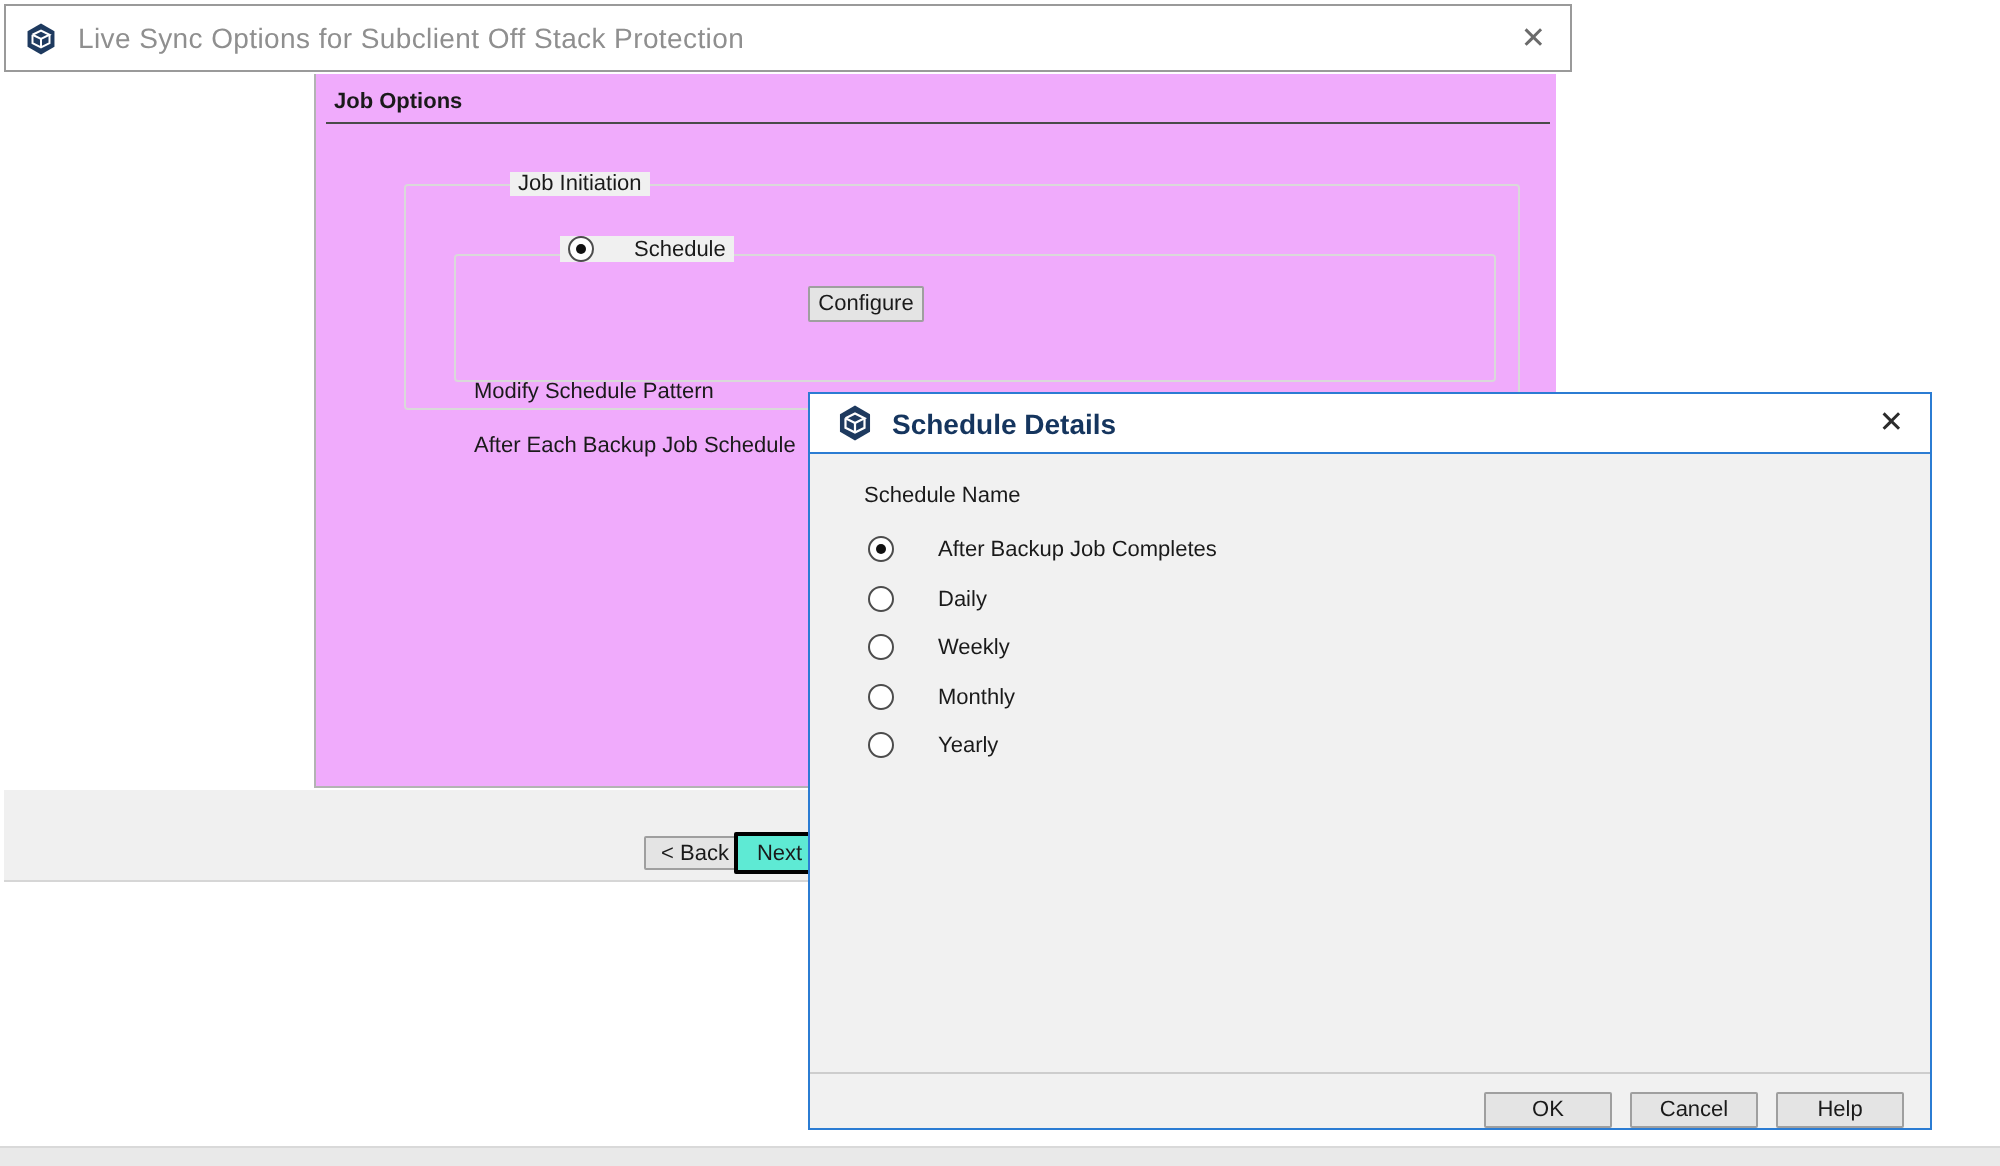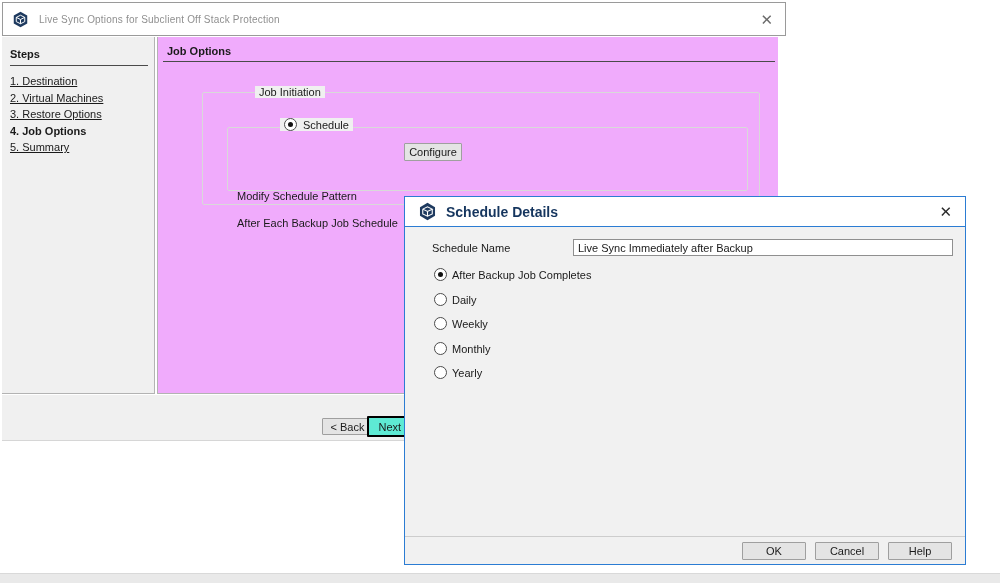--- a/index.html
+++ b/index.html
@@ -3,21 +3,21 @@
 <meta charset="utf-8">
 <style>
   * { margin:0; padding:0; box-sizing:border-box; }
   html,body { width:1000px; height:583px; background:#ffffff; font-family:"Liberation Sans", sans-serif; }
   .canvas { position:relative; width:1000px; height:583px; overflow:hidden; background:#ffffff; }
 
   
   .wizard { position:absolute; left:0; top:0; width:788px; height:441px; background:#ffffff; }
   .wizard-titlebar { position:absolute; left:2px; top:2px; width:784px; height:34px;
     background:#ffffff; border:1px solid #9a9a9a; display:flex; align-items:center; padding:0 12px 0 9px; }
-  .wizard-title { margin-left:10px; font-size:10px; color:#8f8f8f; letter-spacing:0.2px; }
+  .wizard-title { margin-left:10px; font-size:14px; color:#8f8f8f; letter-spacing:0.2px; }
   .close-x { margin-left:auto; font-size:15px; color:#6b6b6b; cursor:pointer; line-height:1; }
 
   .steps-panel { position:absolute; left:2px; top:37px; width:153px; height:357px;
     background:#f0f0f0; border-right:1px solid #b3b3b3; border-bottom:1px solid #b3b3b3; }
   .steps-header { padding:11px 8px 0 8px; font-size:11px; font-weight:bold; color:#1a1a1a; }
   .steps-rule { margin:5px 6px 0 8px; border-bottom:1px solid #4a4a4a; }
   .steps-list { padding:9px 8px 0 8px; }
   .step-item { font-size:11px; color:#1a1a1a; margin-bottom:4.5px; cursor:pointer; }
   .step-item.link { text-decoration:underline; }
   .step-item.current { font-weight:bold; text-decoration:none; cursor:default; }
@@ -25,21 +25,21 @@
   .content-panel { position:absolute; left:157px; top:37px; width:621px; height:357px;
     background:#f0abfc; border-left:1px solid #b3b3b3; border-bottom:1px solid #b3b3b3; }
   .content-header { padding:8px 8px 0 9px; font-size:11px; font-weight:bold; color:#1a1a1a; }
   .content-rule { margin:4px 3px 0 5px; border-bottom:1px solid #4a4a4a; }
 
   .groupbox { position:absolute; border:1px solid #d9d9d9; border-radius:2px; }
   .groupbox-outer { left:44px; top:55px; width:558px; height:113px; }
   .groupbox-inner { left:24px; top:34px; width:521px; height:64px; }
   .groupbox-legend { position:absolute; top:-7px; left:8px; background:#f0f0f0; padding:0 4px;
     font-size:11px; color:#1a1a1a;margin-left:44px; }
-  .legend-radio { top:-10px; display:flex; align-items:center; gap:6px; }
+  .legend-radio { top:-10px; display:flex; align-items:center; gap:20px; }
 
   .radio { display:inline-block; width:13px; height:13px; border:1px solid #4c4c4c;
     border-radius:50%; background:#ffffff; position:relative; flex:0 0 auto; cursor:pointer; }
   .radio.selected::after { content:""; position:absolute; left:3px; top:3px; width:5px; height:5px;
     border-radius:50%; background:#111111; }
 
   .gb-label { position:absolute; font-size:11px; color:#1a1a1a;margin-top:41px; }
 
   .btn { display:inline-flex; align-items:center; justify-content:center;
     background:#e4e4e4; border:1px solid #9f9f9f; font-size:11px; color:#1a1a1a;
@@ -58,26 +58,26 @@
   .dialog-titlebar { position:absolute; left:0; top:0; right:0; height:30px; background:#ffffff;
     border-bottom:1px solid #2b7cd3; display:flex; align-items:center; padding:0 13px; }
   .dialog-title { margin-left:9px; font-size:14px; font-weight:bold; color:#15355e; }
   .dialog-close { margin-left:auto; font-size:15px; color:#2b2b2b; cursor:pointer; line-height:1; }
 
   .dialog-body { position:absolute; left:0; top:31px; right:0; bottom:28px; }
   .field-label { position:absolute; left:27px; top:14px; font-size:11px; color:#1a1a1a; }
   .name-input { position:absolute; left:168px; top:11px; width:380px; height:17px;
     border:1px solid #8f8f8f; background:#ffffff; font-size:11px; color:#1a1a1a;
     padding:0 4px; font-family:"Liberation Sans", sans-serif; }
-  .radio-row { position:absolute; left:29px; display:flex; align-items:center; gap:5px; }
+  .radio-row { position:absolute; left:29px; display:flex; align-items:center; gap:22px; }
   .radio-row .radio-label { font-size:11px; color:#1a1a1a; }
   .rr-0 { top:40px; } .rr-1 { top:65px; } .rr-2 { top:89px;justify-content:space-between; } .rr-3 { top:114px; } .rr-4 { top:138px; }
 
   .dialog-footer { position:absolute; left:0; right:0; bottom:0; height:28px;
-    border-top:1px solid #cdcdcd; display:flex; align-items:center; justify-content:flex-end;
+    border-top:1px solid #cdcdcd; display:flex; align-items:flex-end; justify-content:flex-end;
     gap:9px; padding-right:13px; }
   .btn-dlg { width:64px; height:18px; }
 
   .bottom-strip { position:absolute; left:0; top:573px; width:1000px; height:10px;
     background:#e9e9e9; border-top:1px solid #d9d9d9; }
 
   .logo-svg { display:block; }
 </style>
 </head>
 <body>
@@ -92,31 +92,20 @@
           <polygon points="12,1 21.5,6.5 21.5,17.5 12,23 2.5,17.5 2.5,6.5" fill="#1e3a5f"></polygon>
           <polyline points="6,9 12,6 18,9 12,12 6,9" fill="none" stroke="#ffffff" stroke-width="1.4"></polyline>
           <polyline points="6,9 6,15 12,18 18,15 18,9" fill="none" stroke="#ffffff" stroke-width="1.4"></polyline>
           <line x1="12" y1="12" x2="12" y2="18" stroke="#ffffff" stroke-width="1.4"></line>
         </svg>
       </span>
       <span class="wizard-title">Live Sync Options for Subclient Off Stack Protection</span>
       <span class="close-x">✕</span>
     </div>
 
-    <div class="steps-panel">
-      <div class="steps-header">Steps</div>
-      <div class="steps-rule"></div>
-      <div class="steps-list">
-        <div class="step-item link">1. Destination</div>
-        <div class="step-item link">2. Virtual Machines</div>
-        <div class="step-item link">3. Restore Options</div>
-        <div class="step-item current">4. Job Options</div>
-        <div class="step-item link">5. Summary</div>
-      </div>
-    </div>
 
     <div class="content-panel">
       <div class="content-header">Job Options</div>
       <div class="content-rule"></div>
 
       <div class="groupbox groupbox-outer">
         <span class="groupbox-legend">Job Initiation</span>
 
         <div class="groupbox groupbox-inner">
           <span class="groupbox-legend legend-radio">
@@ -146,21 +135,20 @@
           <polyline points="6,9 6,15 12,18 18,15 18,9" fill="none" stroke="#ffffff" stroke-width="1.4"></polyline>
           <line x1="12" y1="12" x2="12" y2="18" stroke="#ffffff" stroke-width="1.4"></line>
         </svg>
       </span>
       <span class="dialog-title">Schedule Details</span>
       <span class="dialog-close">✕</span>
     </div>
 
     <div class="dialog-body">
       <span class="field-label">Schedule Name</span>
-      <input class="name-input" type="text" value="Live Sync Immediately after Backup" style="">
 
       <div class="radio-row rr-0">
         <span class="radio selected"></span>
         <span class="radio-label">After Backup Job Completes</span>
       </div>
       <div class="radio-row rr-1">
         <span class="radio"></span>
         <span class="radio-label">Daily</span>
       </div>
       <div class="radio-row rr-2">

